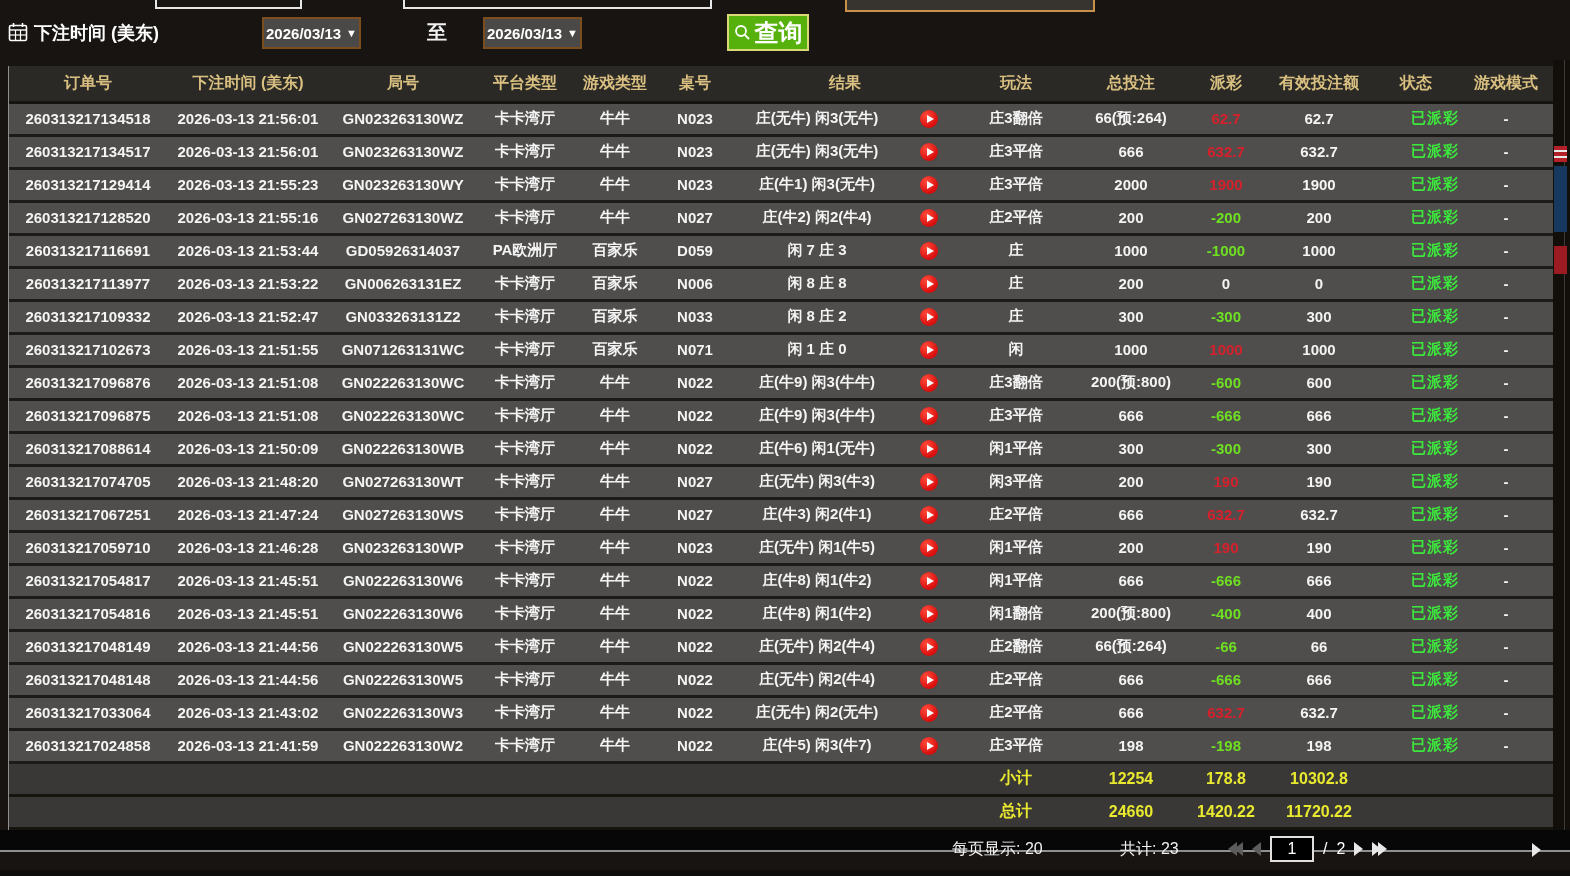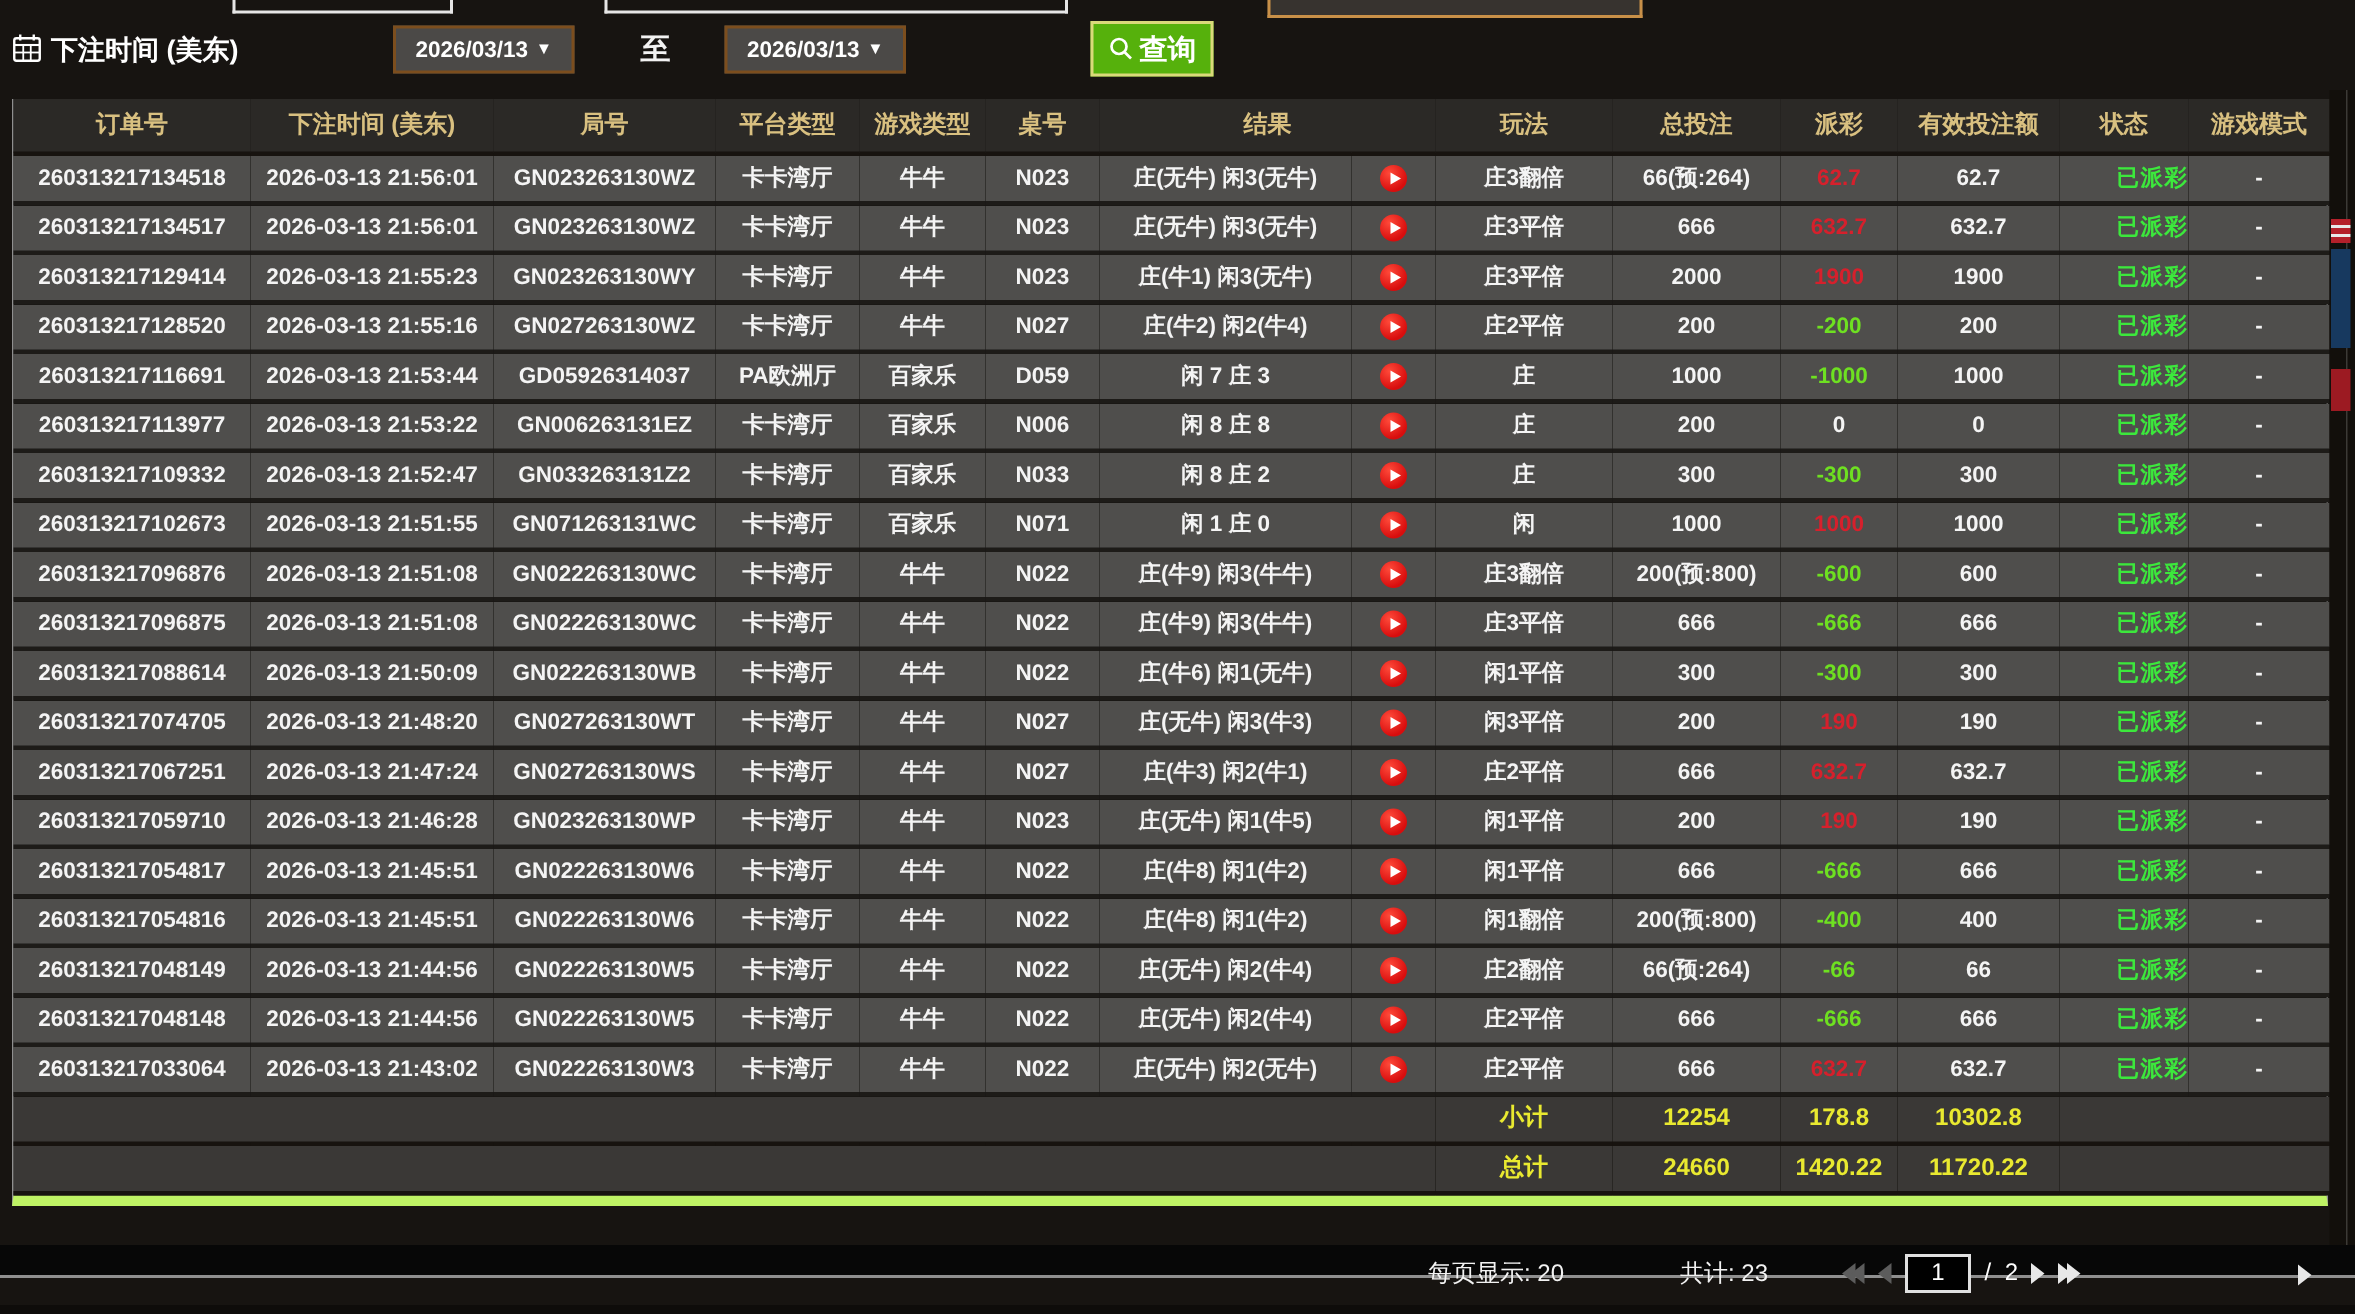--- a/index.html
+++ b/index.html
@@ -14,33 +14,33 @@
   .frag { position:absolute; top:0; background:transparent; border:2px solid #e6e6e6; border-top:none; }
   .frag-a { left:155px; width:147px; height:9px; }
   .frag-b { left:403px; width:309px; height:9px; }
   .frag-gold { position:absolute; top:0; left:845px; width:250px; height:12px;
     border:2px solid #c89048; border-top:none; background:#37332f; }
   
   .toolbar { position:absolute; top:0; left:0; width:1570px; height:64px; }
   .cal-icon { position:absolute; left:8px; top:22px; width:20px; height:20px; }
   .bar-label { position:absolute; left:34px; top:21px; font-size:18px; font-weight:bold; color:#ffffff; }
   .date-select {
-    position:absolute; top:17px; width:121px; height:32px;
+    position:absolute; top:17px; width:99px; height:32px;
     background:#4b4947; border:2px solid #7c4e1e;
     display:flex; align-items:center; justify-content:center; gap:5px;
     font-size:15px; font-weight:bold; color:#fff; cursor:pointer;
   }
   .date-from { left:262px; } .date-to { left:483px; }
   .caret { font-size:11px; color:#fff; }
   .to-label { position:absolute; left:427px; top:19px; font-size:20px; font-weight:bold; }
   .query-btn {
     position:absolute; left:727px; top:14px; width:82px; height:37px;
     background:#56b10c; border:2px solid #d9d97a;
     display:flex; align-items:center; justify-content:center; gap:4px;
-    color:#fff; font-size:19px; font-weight:bold; cursor:pointer;
+    color:#fff; font-size:24px; font-weight:bold; cursor:pointer;
   }
   
   .table-wrap {
     position:absolute; left:8px; top:66px; width:1544px;
     border-left:1px solid #8f8f8f; border-right:1px solid #8f8f8f; border-bottom:7px solid #bef264;
   }
   table { width:100%; border-collapse:collapse; table-layout:fixed; }
   col.c-order{width:158px} col.c-time{width:162px} col.c-round{width:148px}
   col.c-plat{width:96px} col.c-game{width:84px} col.c-table{width:76px}
   col.c-result{width:168px} col.c-icon{width:56px} col.c-play{width:118px}
@@ -472,20 +472,36 @@
     <td>N022</td>
     <td>庄(无牛) 闲2(无牛)</td>
     <td><span class="play-icon"></span></td>
     <td>庄2平倍</td>
     <td>666</td>
     <td class="pos">632.7</td>
     <td>632.7</td>
     <td class="status-cell">已派彩</td>
     <td>-</td>
   </tr>
+        <tr>
+    <td>260313217024858</td>
+    <td>2026-03-13 21:41:59</td>
+    <td>GN022263130W2</td>
+    <td>卡卡湾厅</td>
+    <td>牛牛</td>
+    <td>N022</td>
+    <td>庄(牛5) 闲3(牛7)</td>
+    <td><span class="play-icon"></span></td>
+    <td>庄3平倍</td>
+    <td>198</td>
+    <td class="neg">-198</td>
+    <td>198</td>
+    <td class="status-cell">已派彩</td>
+    <td>-</td>
+  </tr>
       </tbody>
     <tbody>
       <tr class="sum-row">
         <td colspan="8"></td>
         <td>小计</td>
         <td>12254</td>
         <td>178.8</td>
         <td>10302.8</td>
         <td colspan="2"></td>
       </tr>

